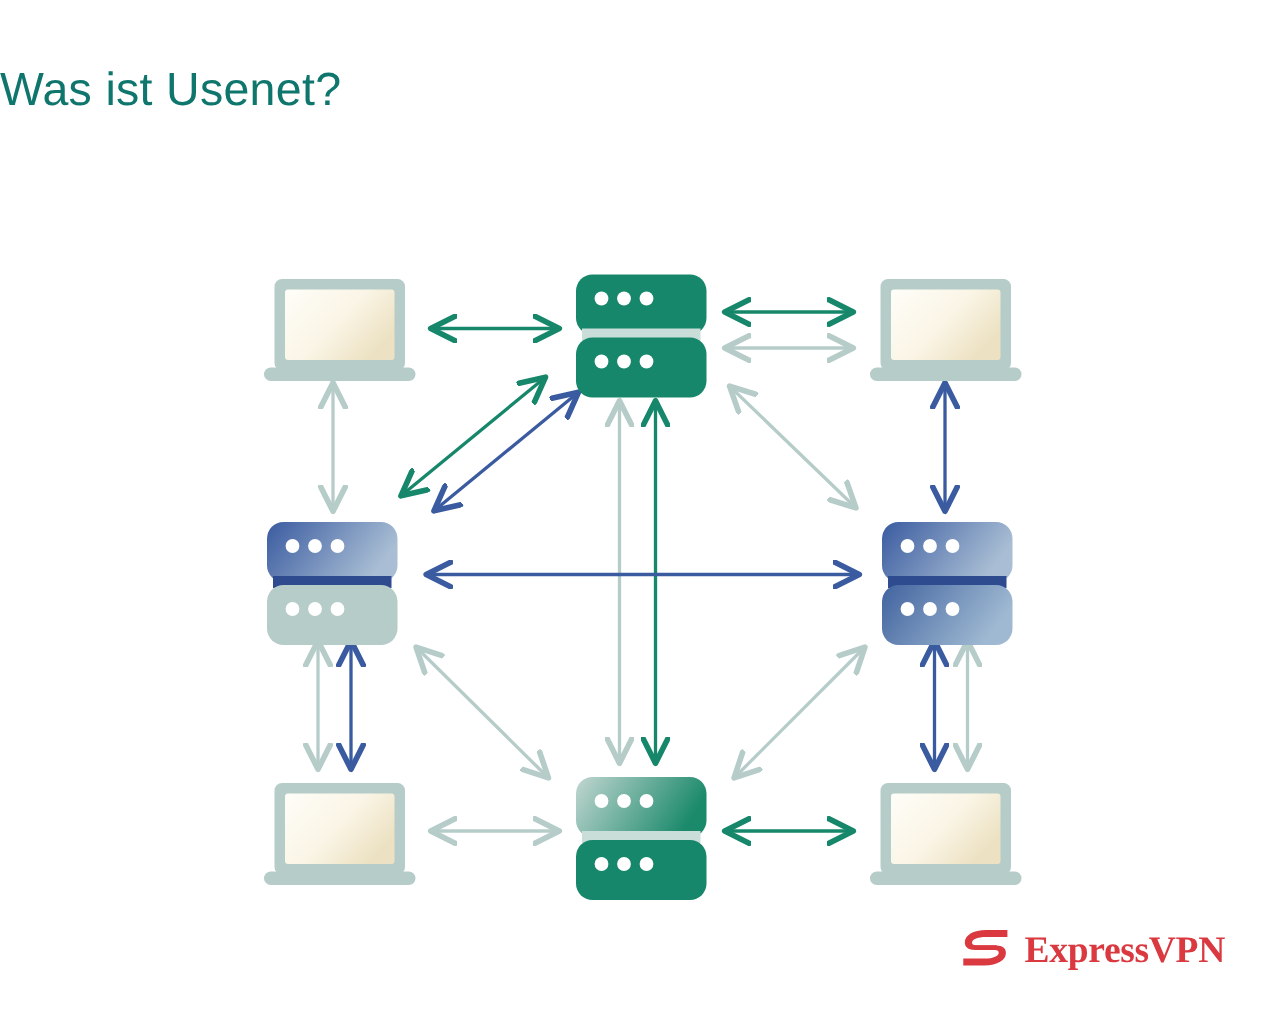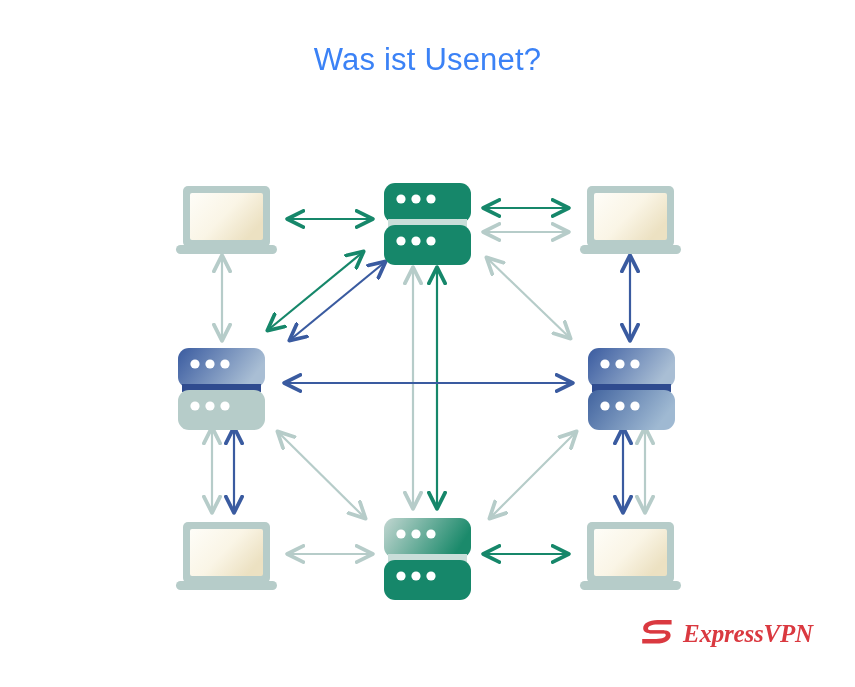--- a/index.html
+++ b/index.html
@@ -18,23 +18,23 @@
     position: absolute;
     left: 0; top: 0;
     width: 855px;
     height: 687px;
   }
   .title {
     position: absolute;
     left: 0;
     top: 42px;
     width: 855px;
-    text-align: center;
+    text-align: left;
     font-size: 31px;
-    color: #3b82f6;
+    color: #0f766e;
     letter-spacing: 0.2px;
     font-weight: 400;
   }
   .subtitle {
     position: absolute;
     left: 0;
     top: 96px;
     width: 855px;
     text-align: center;
     font-size: 20px;
@@ -62,21 +62,20 @@
     align-items: center;
     gap: 9px;
   }
   .logo-text {
     font-family: "Liberation Serif", serif;
     font-size: 25px;
     color: #da3940;
     font-weight: 700;
     letter-spacing: -0.2px;
     white-space: nowrap;
-    font-style: italic;
   }
 </style>
 </head>
 <body>
 
 <div id="stage">
 
   <div class="title">Was ist Usenet?</div>
 
 

